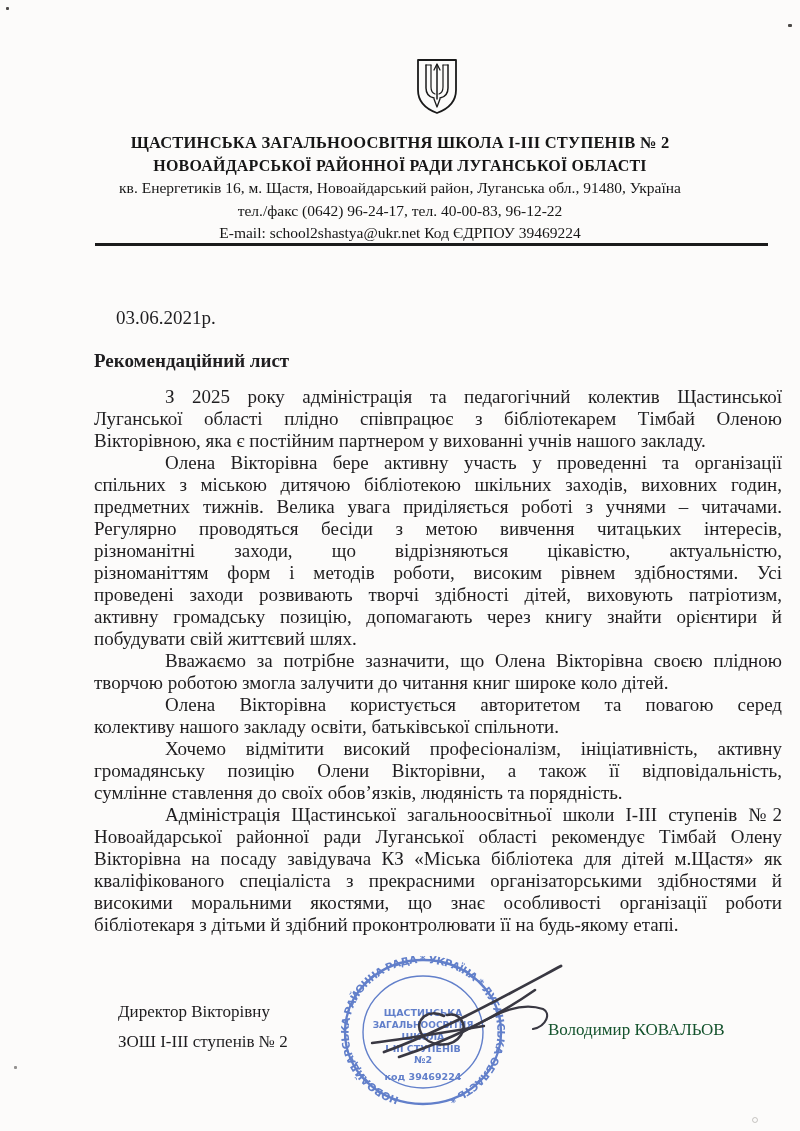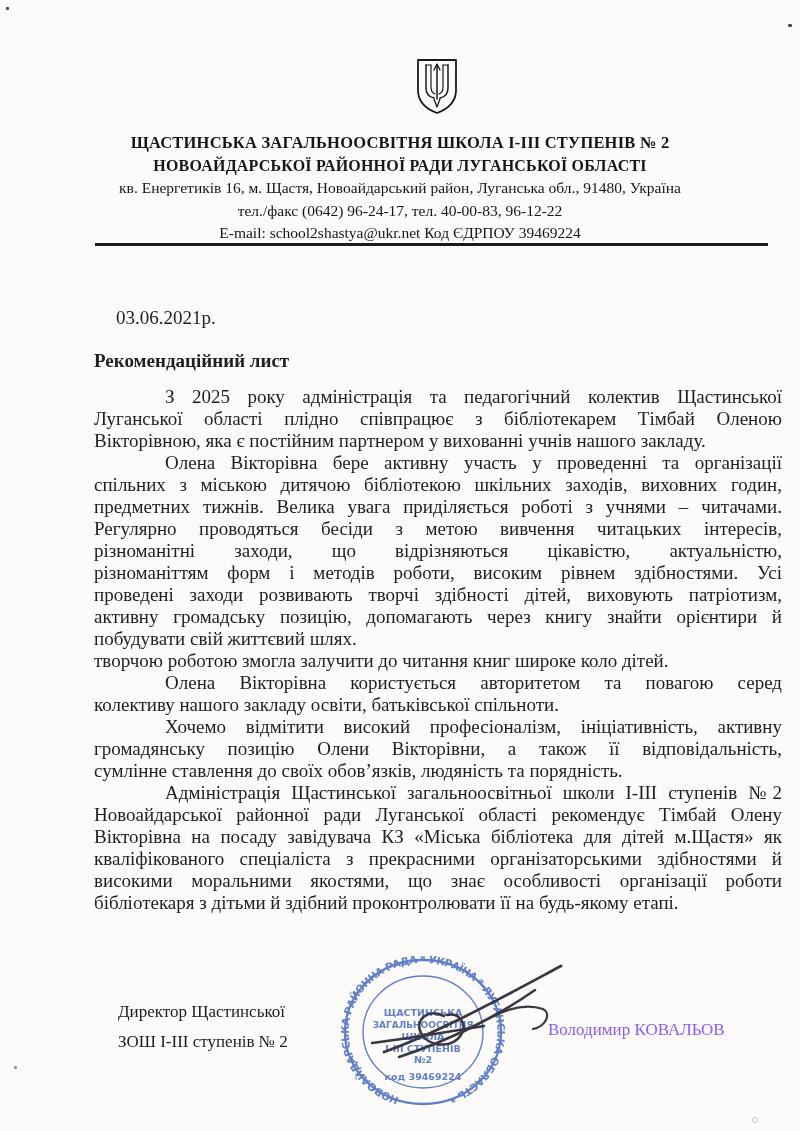--- a/index.html
+++ b/index.html
@@ -34,21 +34,21 @@
   .line { line-height:22px; text-align:justify; text-align-last:justify; }
   .line.para-first { text-indent:71px; }
   .line.para-last  { text-align-last:left; }
   
   .sign-left {
     position:absolute; left:118px; top:997px;
     font-size:17px; line-height:29.5px; color:#1d1c1e;
   }
   .sign-name {
     position:absolute; left:548px; top:1020px;
-    font-size:17px; color:#8b5cf6;
+    font-size:17px; color:#14532d;
   }
   .stamp { position:absolute; left:341px; top:956px; opacity:.88; }
   .stamp text {
     font-family:"DejaVu Sans","Liberation Sans",sans-serif;
     font-weight:bold;
   }
   .autograph { position:absolute; left:0; top:0; pointer-events:none; }
   
   .speck { position:absolute; background:#4c4a48; border-radius:1px; }
   .speck.s1 { left:6px;  top:7px;    width:3px; height:3px; }
@@ -97,20 +97,21 @@
           <div class="line">спільних з міською дитячою бібліотекою шкільних заходів, виховних годин,</div>
           <div class="line">предметних тижнів. Велика увага приділяється роботі з учнями – читачами.</div>
           <div class="line">Регулярно проводяться бесіди з метою вивчення читацьких інтересів,</div>
           <div class="line">різноманітні заходи, що відрізняються цікавістю, актуальністю,</div>
           <div class="line">різноманіттям форм і методів роботи, високим рівнем здібностями. Усі</div>
           <div class="line">проведені заходи розвивають творчі здібності дітей, виховують патріотизм,</div>
           <div class="line">активну громадську позицію, допомагають через книгу знайти орієнтири й</div>
           <div class="line para-last">побудувати свій життєвий шлях.</div>
         </div>
         <div>
+          <div class="line para-first">Вважаємо за потрібне зазначити, що Олена Вікторівна своєю плідною</div>
           <div class="line para-last">творчою роботою змогла залучити до читання книг широке коло дітей.</div>
         </div>
         <div>
           <div class="line para-first">Олена Вікторівна користується авторитетом та повагою серед</div>
           <div class="line para-last">колективу нашого закладу освіти, батьківської спільноти.</div>
         </div>
         <div>
           <div class="line para-first">Хочемо відмітити високий професіоналізм, ініціативність, активну</div>
           <div class="line">громадянську позицію Олени Вікторівни, а також її відповідальність,</div>
           <div class="line para-last">сумлінне ставлення до своїх обов’язків, людяність та порядність.</div>
@@ -120,21 +121,21 @@
           <div class="line">Новоайдарської районної ради Луганської області рекомендує Тімбай Олену</div>
           <div class="line">Вікторівна на посаду завідувача КЗ «Міська бібліотека для дітей м.Щастя» як</div>
           <div class="line">кваліфікованого спеціаліста з прекрасними організаторськими здібностями й</div>
           <div class="line">високими моральними якостями, що знає особливості організації роботи</div>
           <div class="line para-last">бібліотекаря з дітьми й здібний проконтролювати її на будь-якому етапі.</div>
         </div>
       </div>
   </div>
 
   <div class="sign-left">
-    <div>Директор Щастинської</div>
+    <div>Директор Вікторівну</div>
     <div>ЗОШ І-ІІІ ступенів № 2</div>
   </div>
 
   <svg class="stamp" width="164" height="152" viewBox="0 0 164 152">
     <ellipse cx="82" cy="76" rx="78" ry="72" fill="none" stroke="#4d6fc4" stroke-width="2.4"></ellipse>
     <ellipse cx="82" cy="76" rx="60" ry="56" fill="none" stroke="#4d6fc4" stroke-width="1.4"></ellipse>
     <defs>
       <path id="ringPath" d="M 82,145 A 69,64 0 0,1 82,7 A 69,64 0 0,1 82,145" fill="none"></path>
     </defs>
     <text font-size="10.5" letter-spacing="0.5" fill="#4d6fc4">

